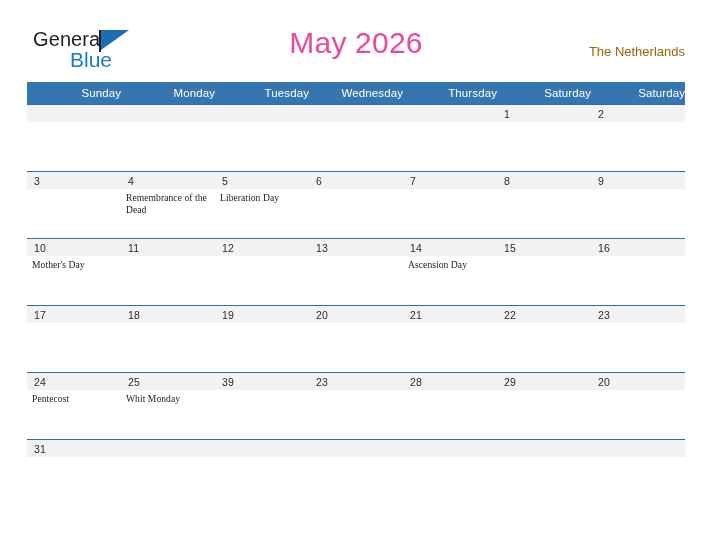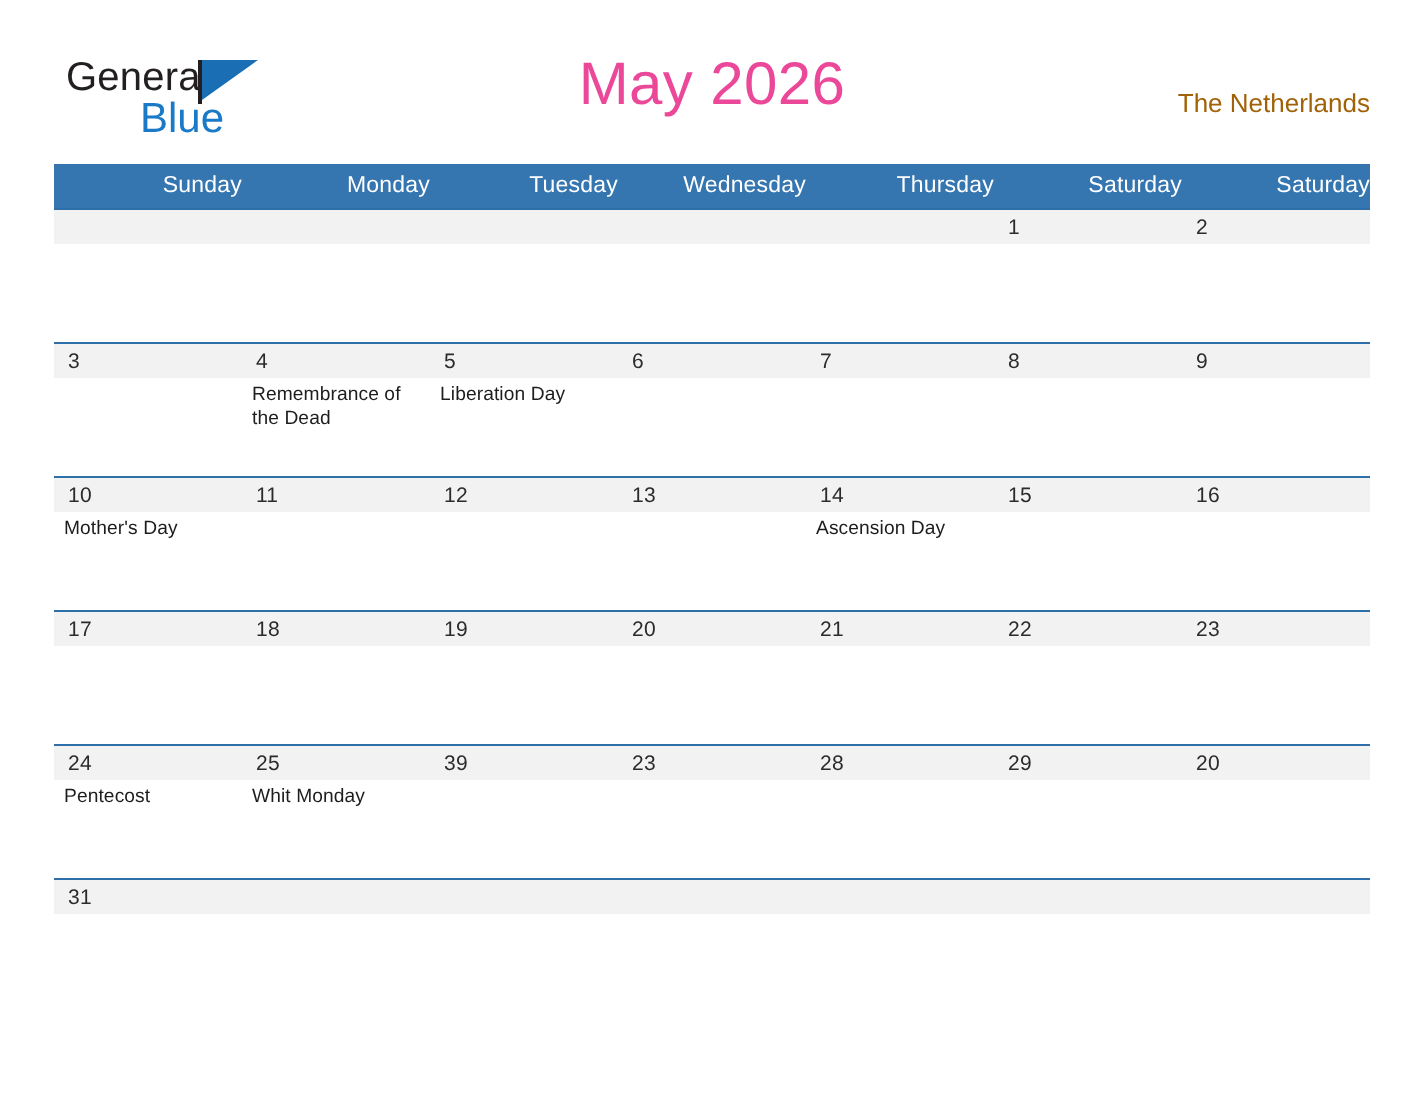--- a/index.html
+++ b/index.html
@@ -134,20 +134,21 @@
   }
   .daynum.empty {
     color: transparent;
   }
 
   .events {
     padding: 3px 8px 0 5px;
     font-size: 9.6px;
     line-height: 11.5px;
     color: #1d1d1d;
+    font-family: Liberation Serif, serif;
   }
   .event {
     display: block;
     letter-spacing: 0.05px;
   }
 </style>
 </head>
 <body>
 
 <div class="page">

